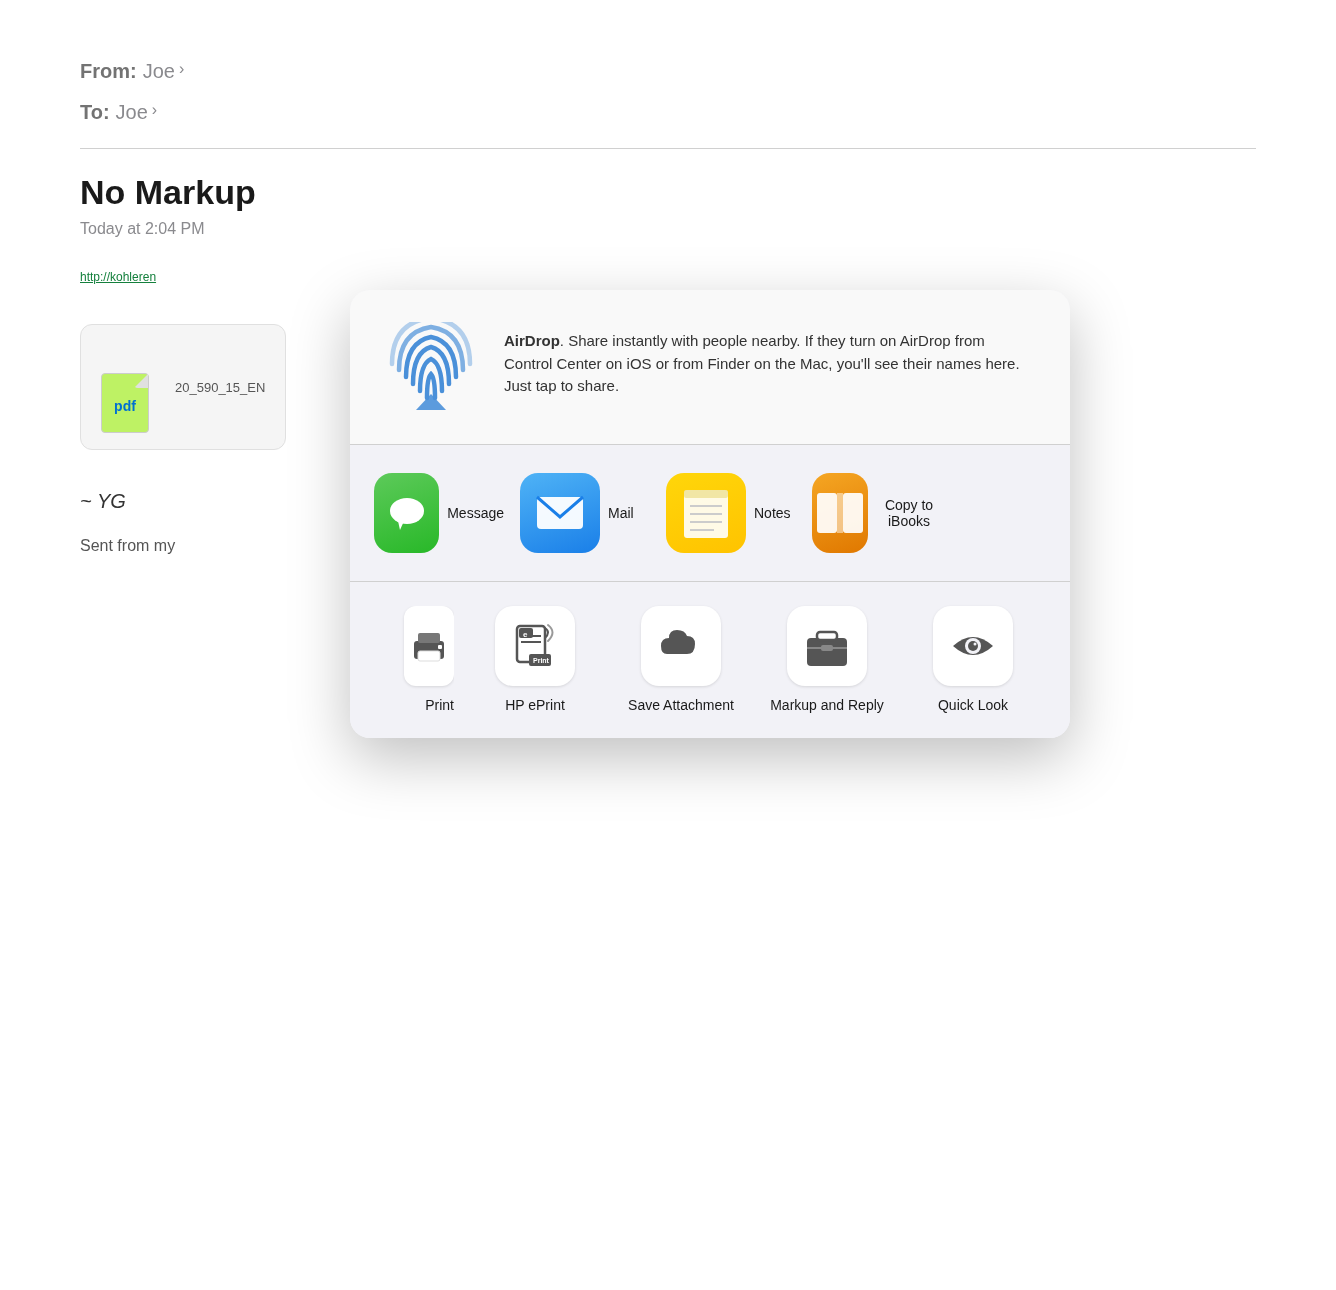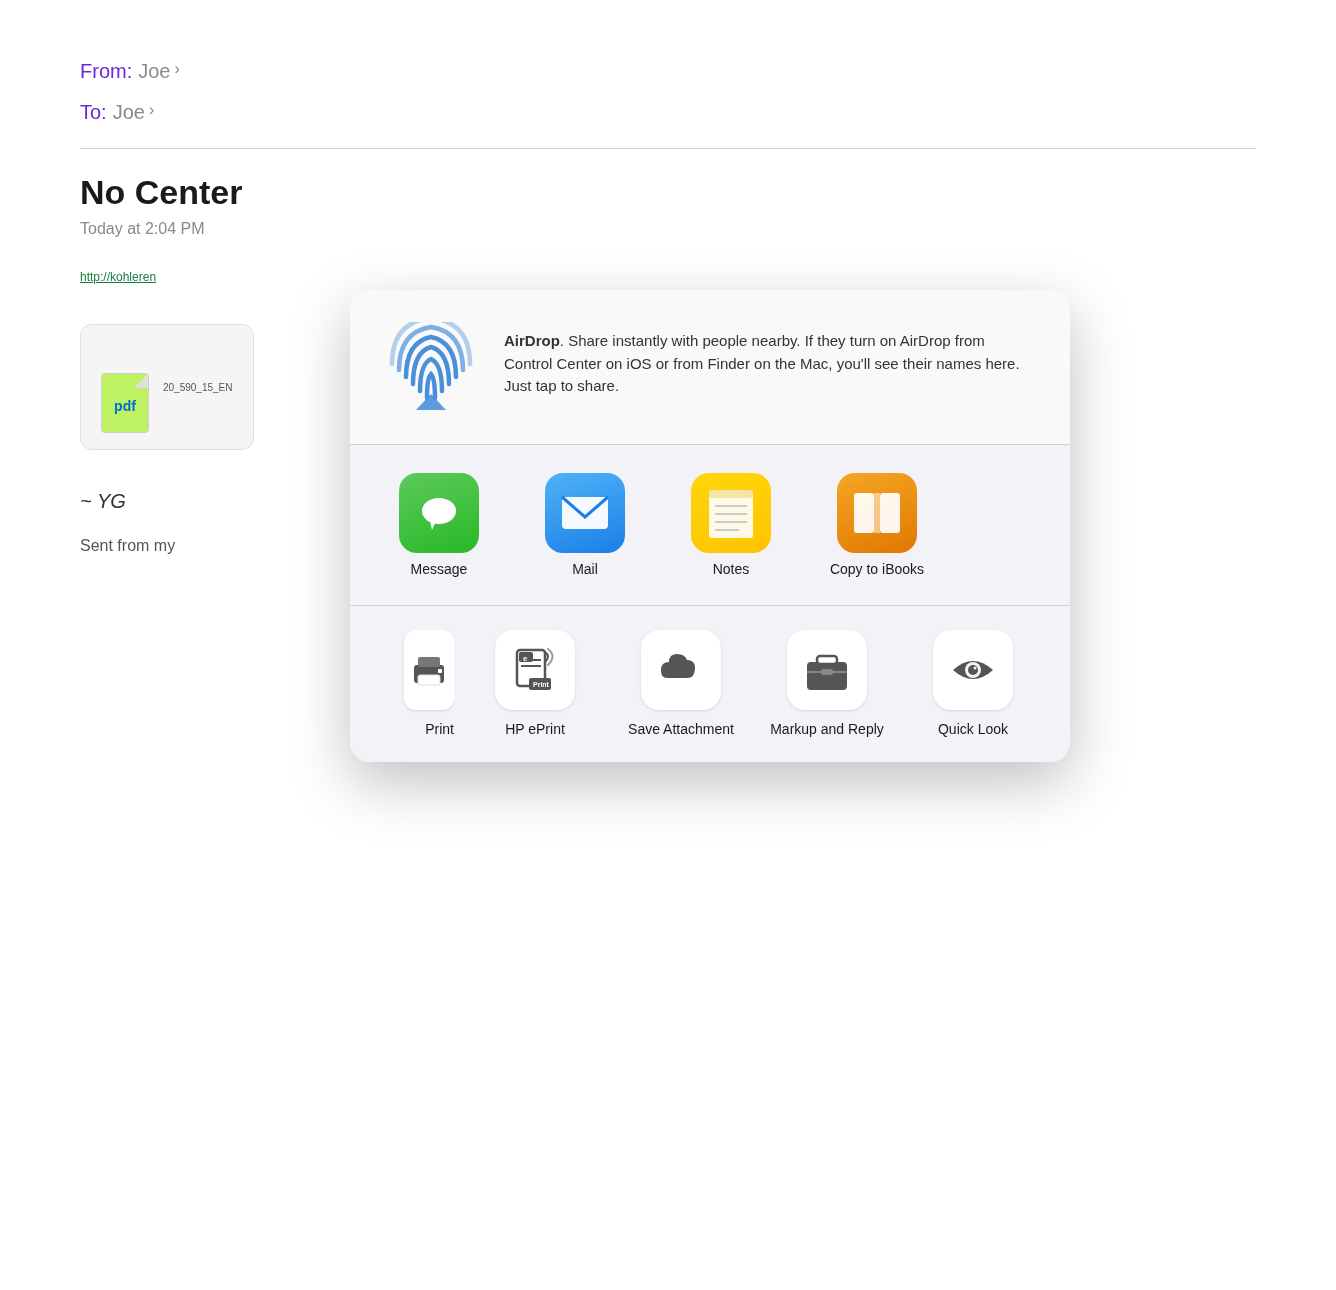--- a/index.html
+++ b/index.html
@@ -20,22 +20,22 @@
       padding: 60px 80px;
     }
 
     .email-field {
       display: flex;
       align-items: center;
       margin-bottom: 18px;
       font-size: 20px;
     }
     .email-field-label {
-      color: #6d28d9;
-      font-weight: 400;
+      color: #737373;
+      font-weight: 700;
       margin-right: 6px;
     }
     .email-field-value {
       color: #8a8a8e;
       display: flex;
       gap: 4px;
     }
     .email-field-value .chevron {
       color: #8a8a8e;
       font-size: 16px;
@@ -97,22 +97,23 @@
       border-bottom-left-radius: 4px;
       clip-path: polygon(100% 0, 0 100%, 100% 100%);
     }
     .pdf-text {
       color: #0070d1;
       font-size: 14px;
       font-weight: 600;
       margin-top: 6px;
     }
     .attachment-name {
-      font-size: 10px;
+      font-size: 13px;
       color: #555;
+      margin-left: 12px;
     }
     .email-signature {
       font-style: italic;
       font-size: 20px;
       color: #333;
       margin-bottom: 24px;
     }
     .email-sent {
       font-size: 16px;
       color: #555;
@@ -168,21 +169,21 @@
       padding: 28px 24px;
       border-bottom: 1px solid #d0d0d0;
     }
     .apps-row {
       display: flex;
       gap: 16px;
       align-items: flex-start;
     }
     .app-item {
       display: flex;
-      flex-direction: column;
+      flex-direction: row;
       align-items: center;
       gap: 8px;
       width: 130px;
       cursor: pointer;
     }
     .app-icon {
       width: 80px;
       height: 80px;
       border-radius: 18px;
       display: flex;
@@ -271,21 +272,21 @@
   <div class="email-field">
     <span class="email-field-label">To:</span>
     <span class="email-field-value">
       <span>Joe</span>
       <span class="chevron">›</span>
     </span>
   </div>
 
   <hr class="email-divider">
 
-  <div class="email-subject">No Center</div>
+  <div class="email-subject">No Markup</div>
   <div class="email-date">Today at 2:04 PM</div>
 
   <a class="email-link">http://kohleren</a>
 
   
   <div class="attachment-box">
     <div class="pdf-icon">
       <span class="pdf-text">pdf</span>
     </div>
     <span class="attachment-name">20_590_15_EN</span>

